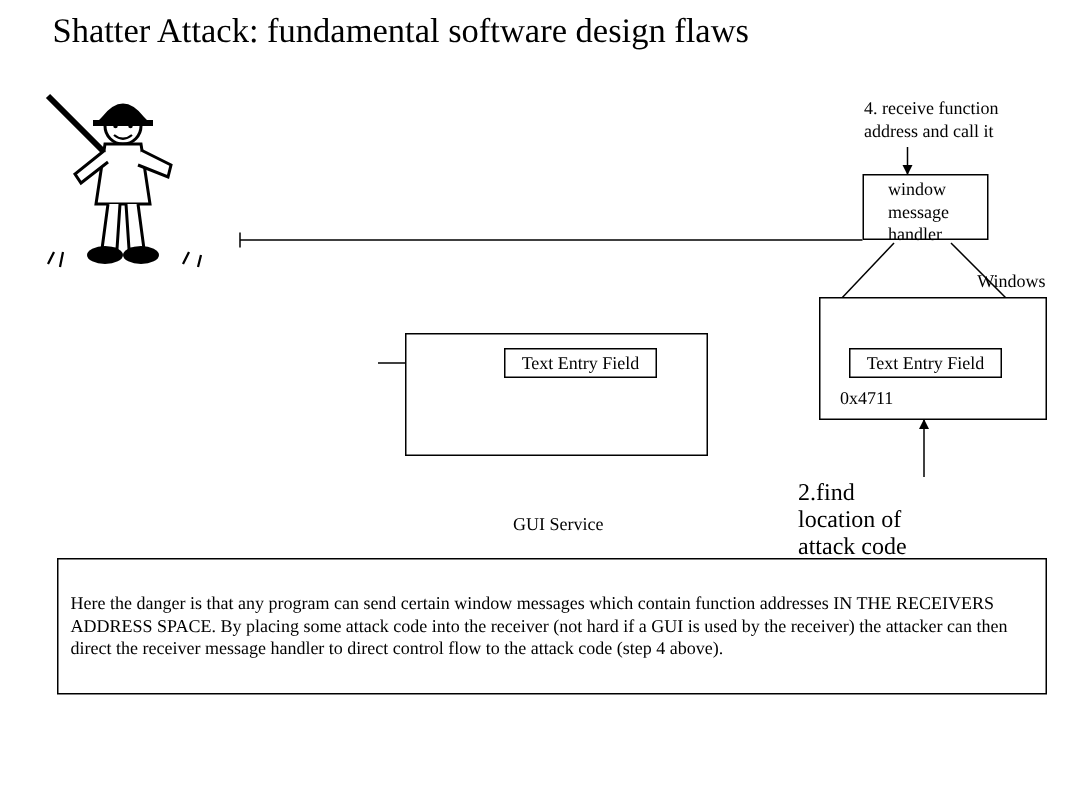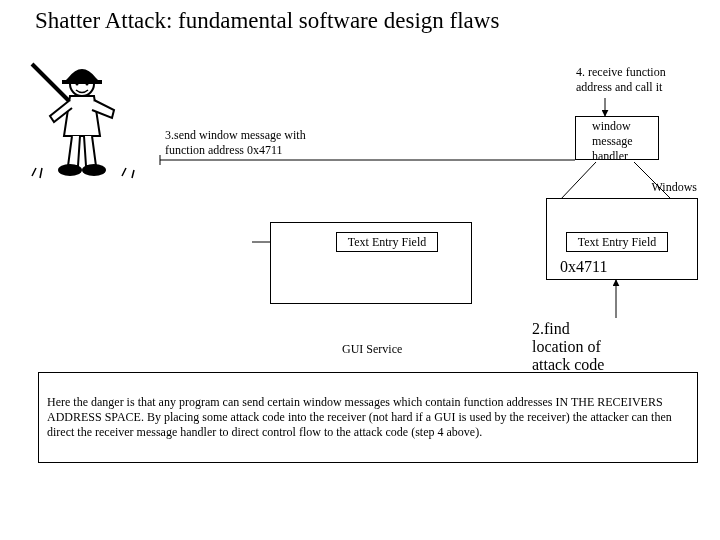--- a/index.html
+++ b/index.html
@@ -104,21 +104,21 @@
     border: 1px solid #000;
     font-size: 12px;
     text-align: center;
     line-height: 18px;
     background: #fff;
   }
   .addr {
     position: absolute;
     top: 258px;
     left: 560px;
-    font-size: 16px;
+    font-size: 12px;
   }
   .step1 {
     position: absolute;
     top: 236px;
     left: 108px;
     width: 140px;
     font-size: 12px;
   }
   .step2 {
     position: absolute;
@@ -206,24 +206,20 @@
     <line x1="252" y1="242" x2="334" y2="242" stroke="#000" stroke-width="1" marker-end="url(#ah)"></line>
 
     <line x1="616" y1="318" x2="616" y2="280" stroke="#000" stroke-width="1" marker-end="url(#ah)"></line>
   </svg>
 
   <div class="step4">
     <span>4. receive function</span><br>
     <span>address  and call it</span>
   </div>
 
-  <div class="step3">
-    <span>3.send window message with</span><br>
-    <span>function address 0x4711</span>
-  </div>
 
   <div class="handler">
     <span>window</span><br>
     <span>message</span><br>
     <span>handler</span>
   </div>
 
   <div class="winservice">
     <span>Windows</span><br>
     <span>Service</span>

